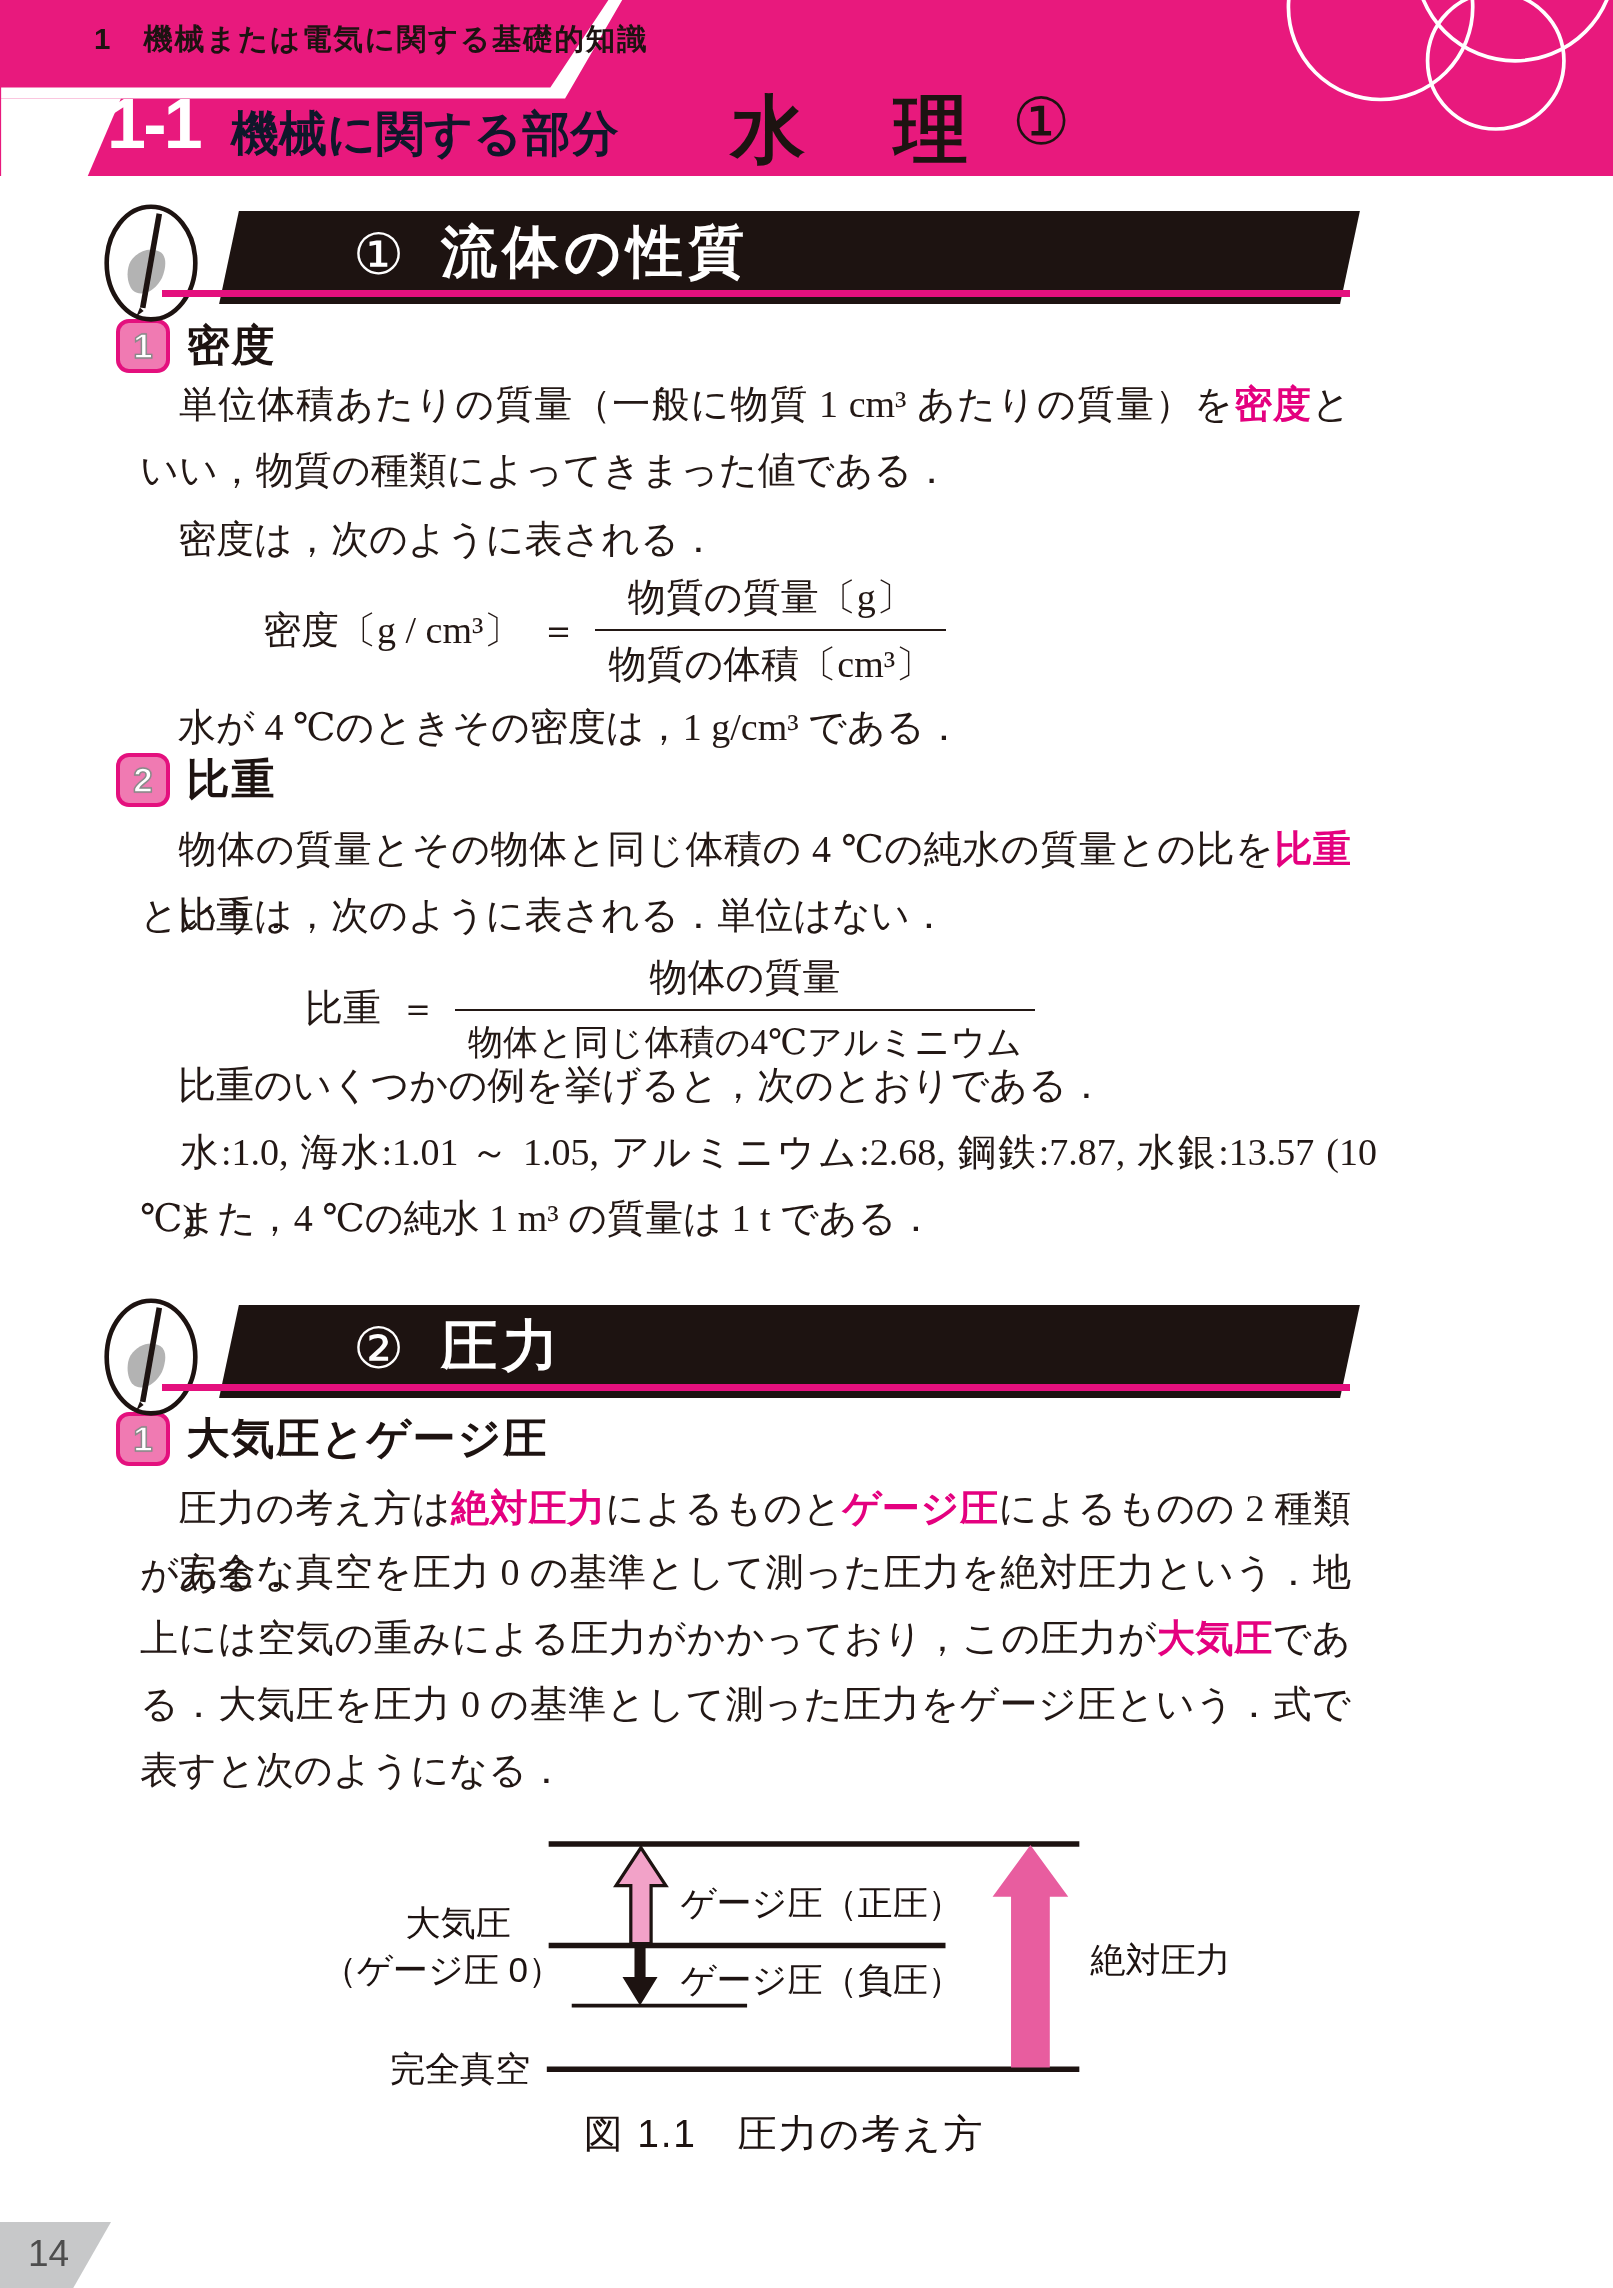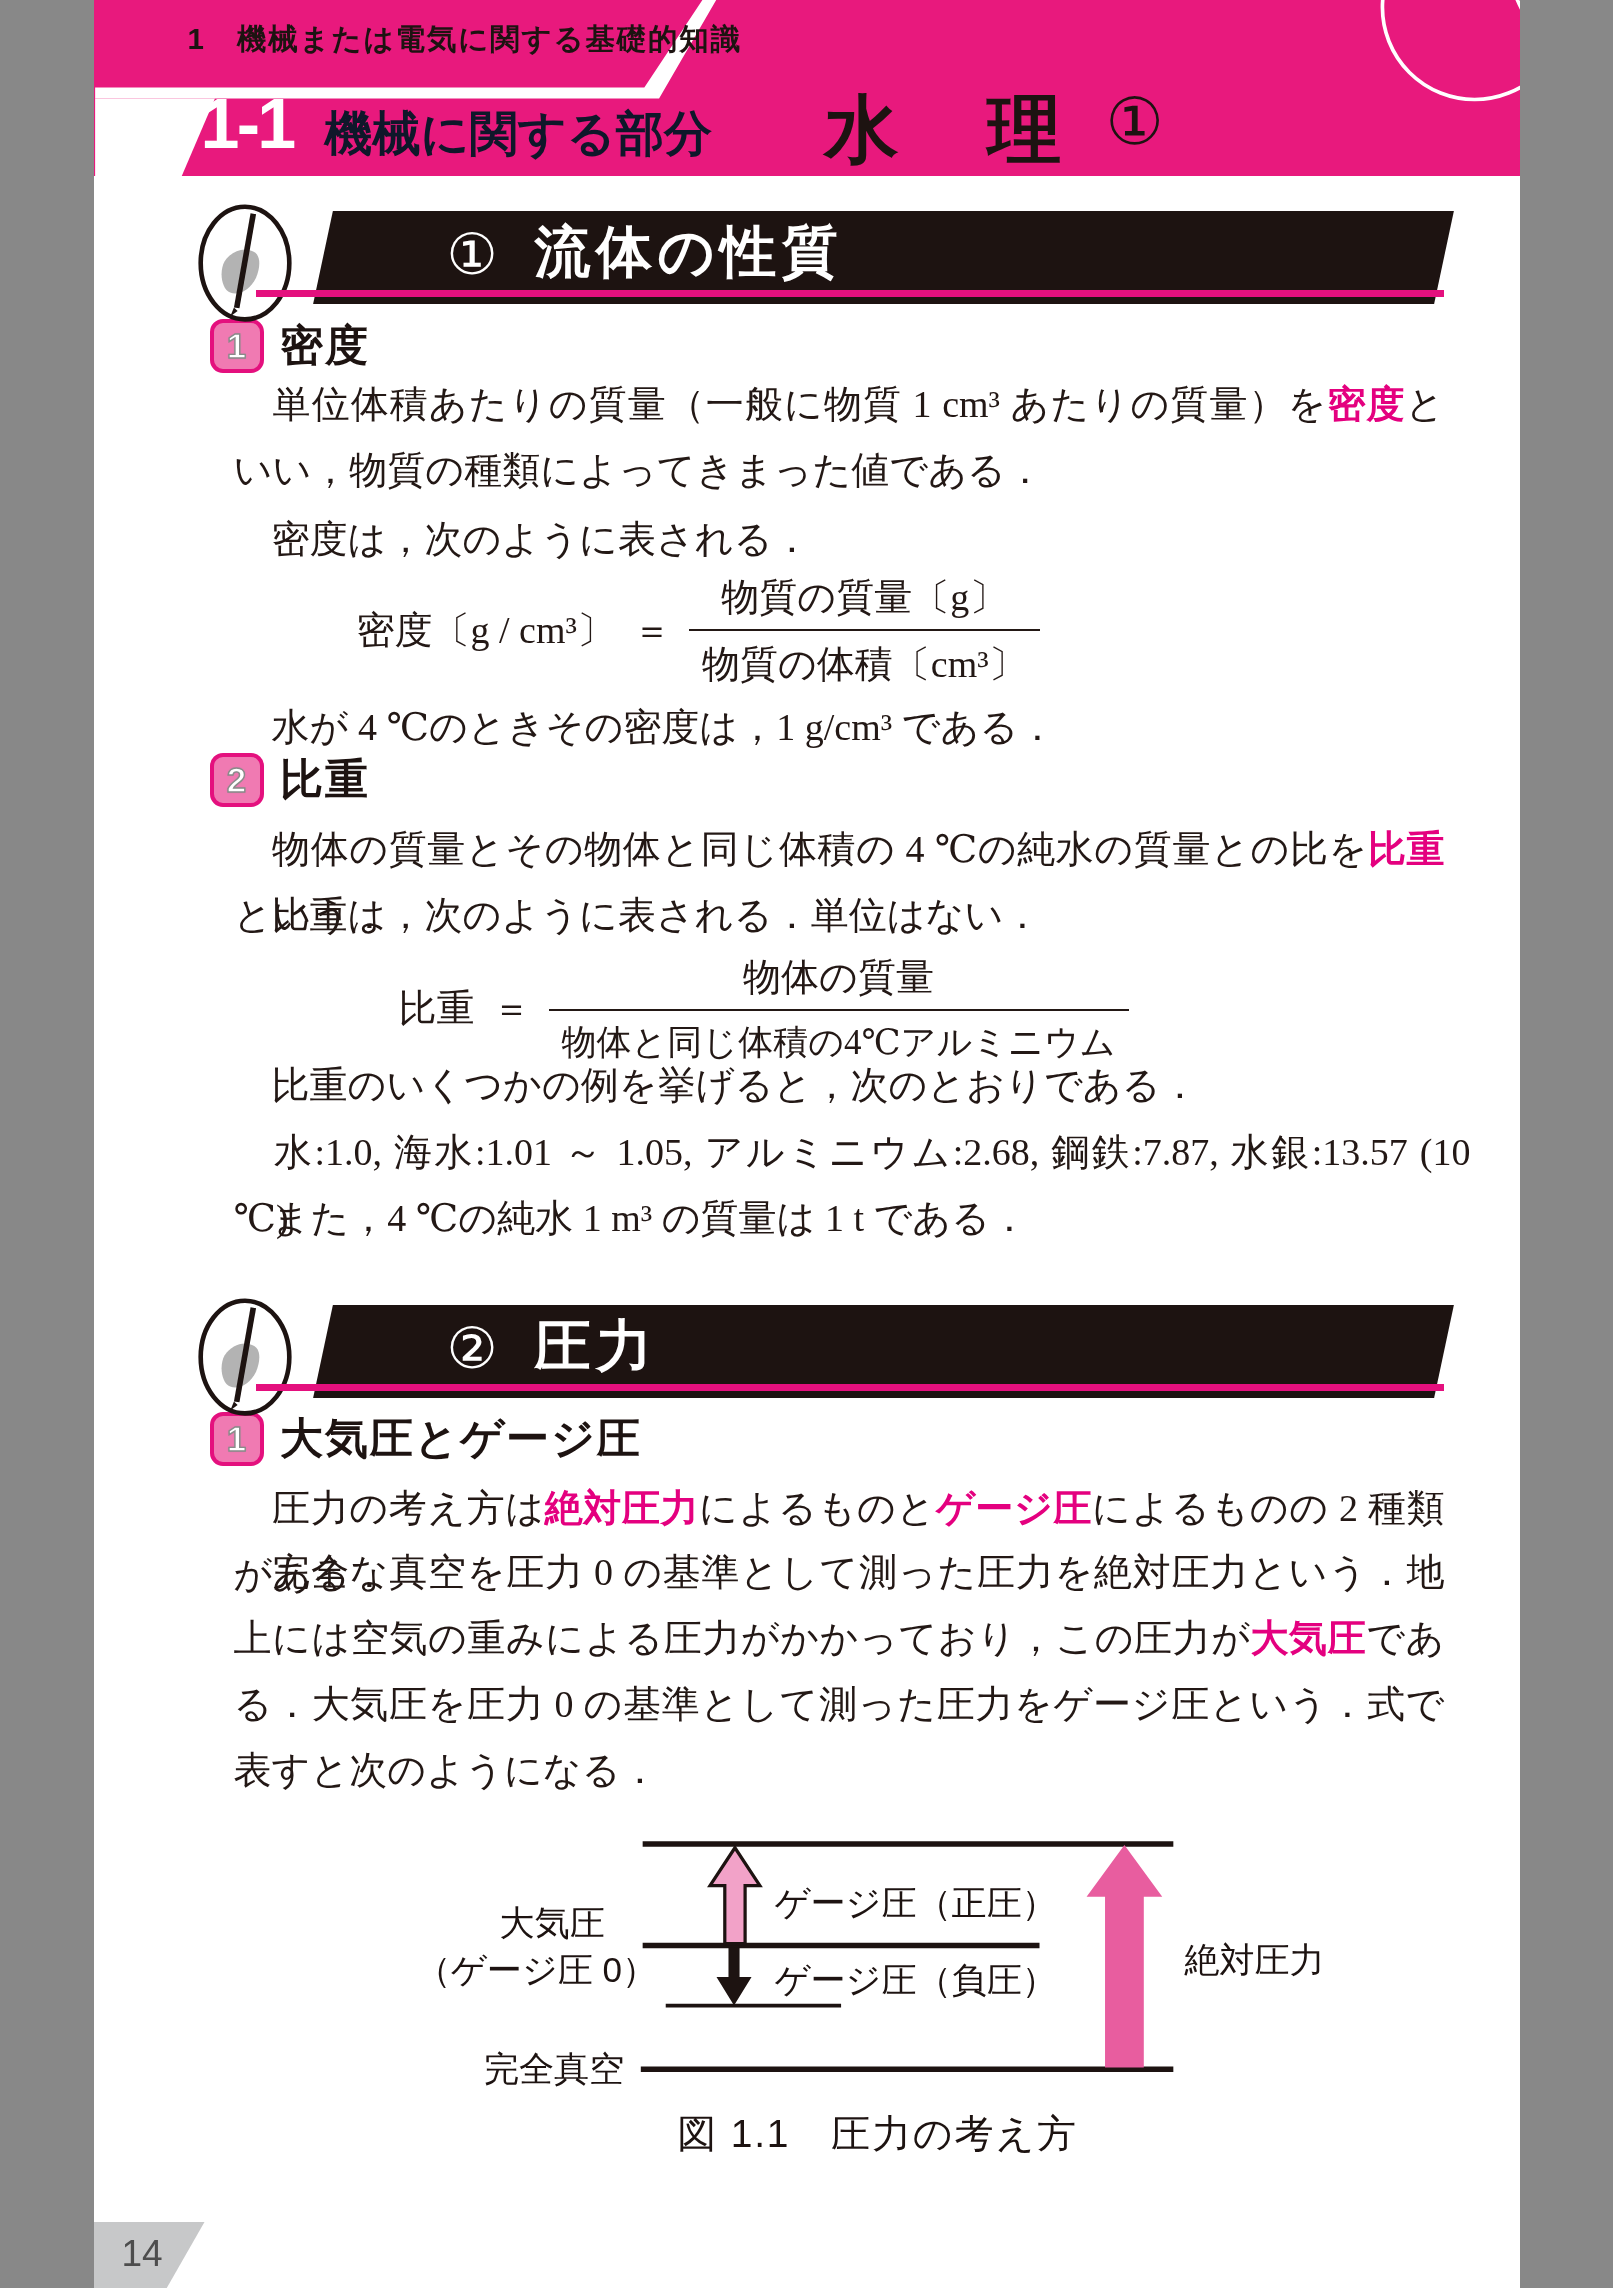--- a/index.html
+++ b/index.html
@@ -1,16 +1,16 @@
 <!DOCTYPE html>
 <html style="font-size:14.8px"><head>
 <meta charset="utf-8">
 <style>
   html,body{margin:0;padding:0;background:#888;}
-  #page{position:relative;width:1426px;height:2289px;background:#ffffff;overflow:hidden;
+  #page{position:relative;width:1613px;height:2289px;background:#ffffff;overflow:hidden;
         font-family:"Liberation Serif","DejaVu Serif",serif;color:#231815;margin:0 auto;}
   .abs{position:absolute;}
   .gothic{font-family:"Liberation Sans","DejaVu Sans",sans-serif;}
   .body-text{font-size:38px;line-height:66px;text-align:justify;color:#231815;}
   .kw{color:#e4007f;font-family:"Liberation Sans","DejaVu Sans",sans-serif;font-weight:700;}
 
   
   .header{position:absolute;left:0;top:0;width:1613px;height:176px;background:#e8197d;}
   .header svg{position:absolute;left:0;top:0;}
   .chapter-label{position:absolute;left:94px;top:20px;font-size:29.5px;font-weight:600;color:#1d1311;letter-spacing:1.8px;}

